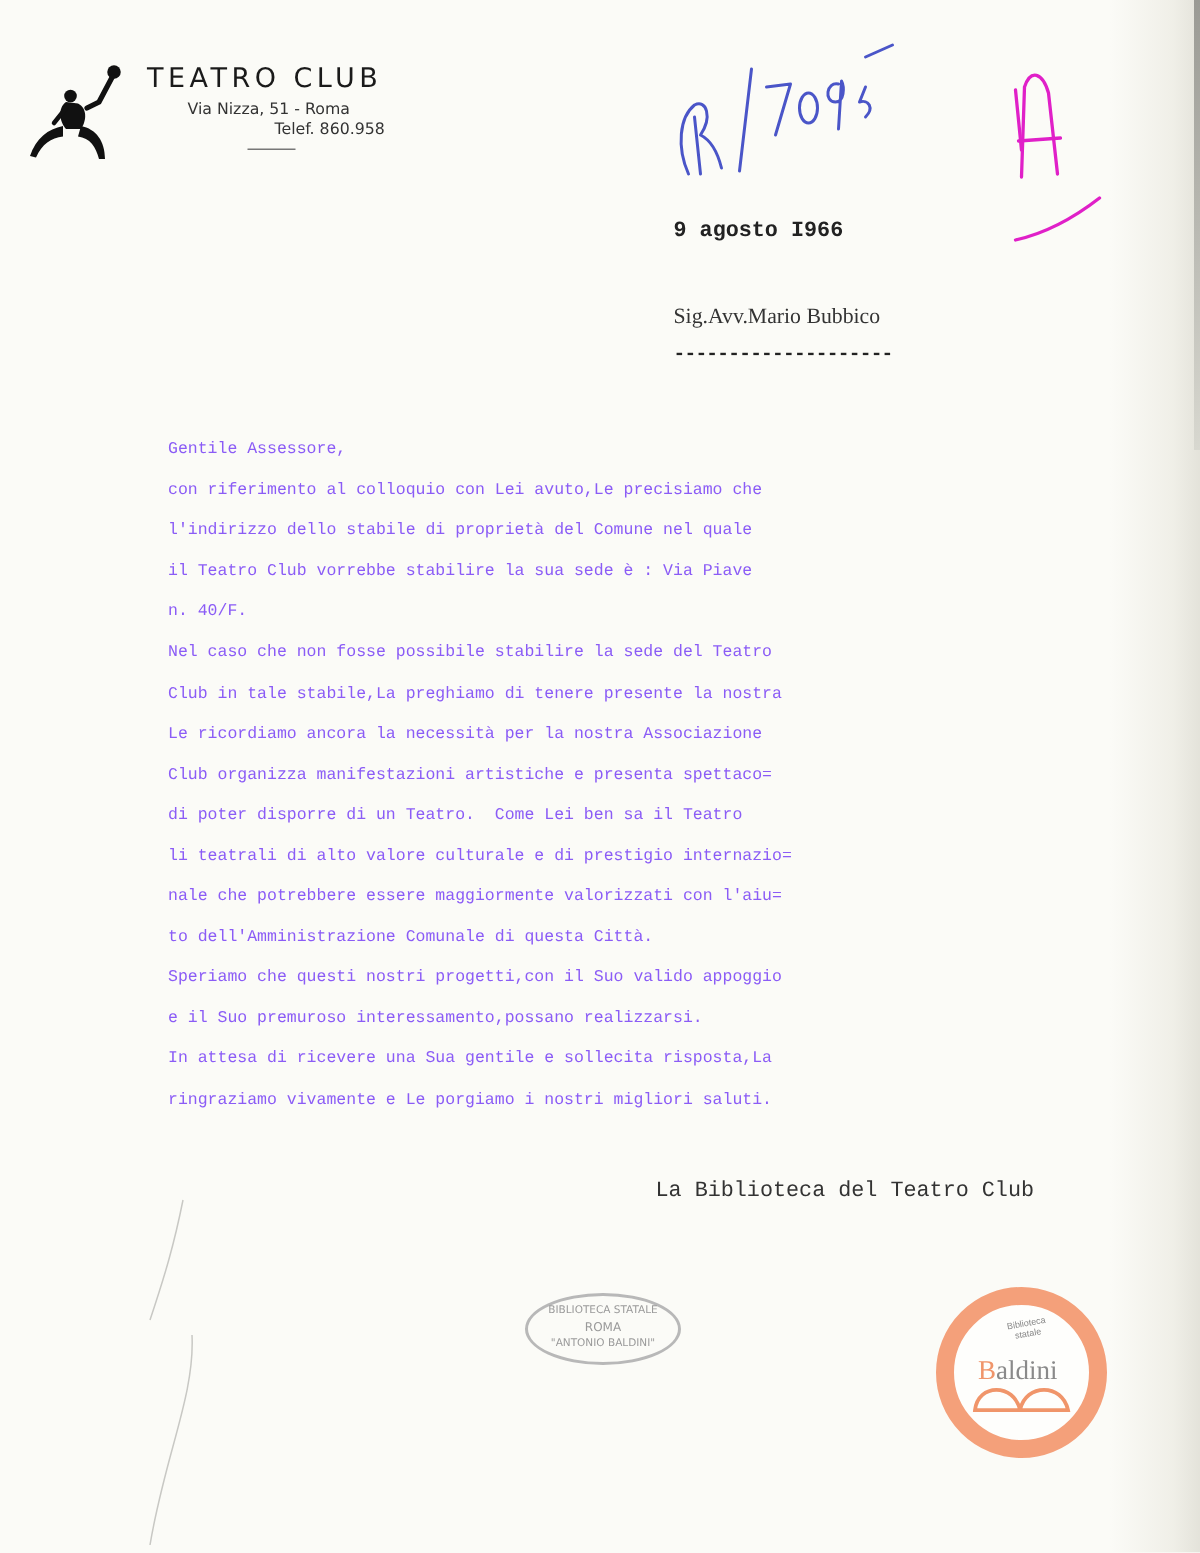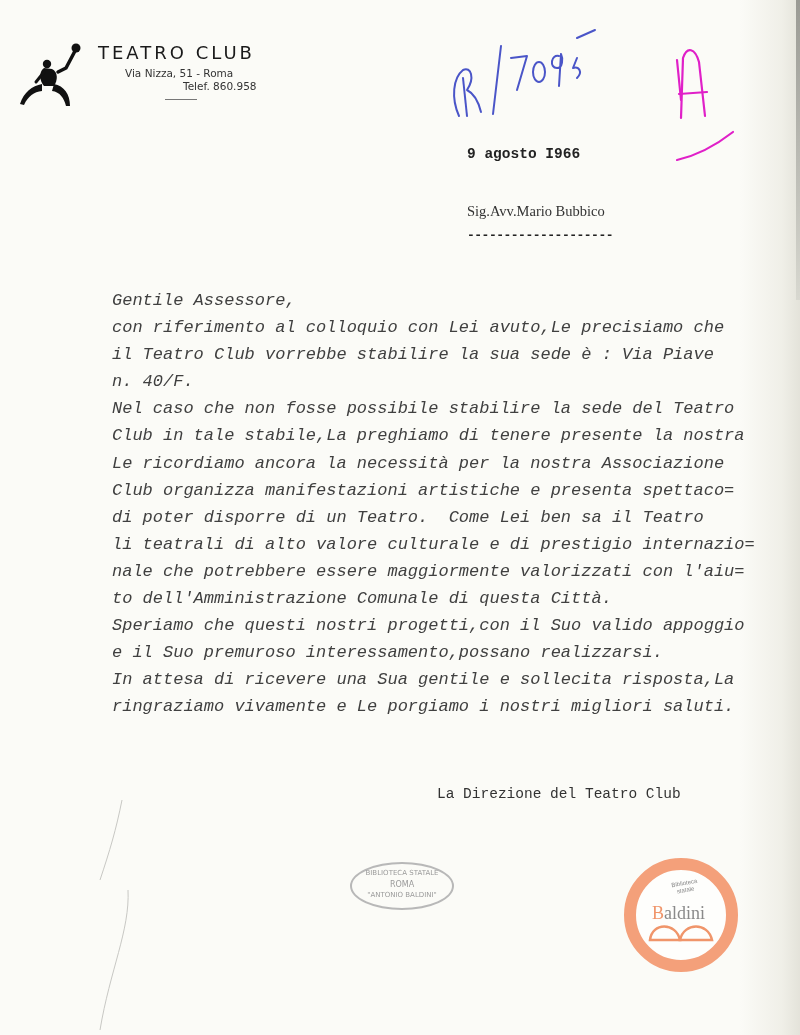--- a/index.html
+++ b/index.html
@@ -27,28 +27,28 @@
     position:absolute; font-family:"DejaVu Sans", sans-serif; font-size:10.5px; color:#333;
   }
   .lh-addr { left:125px; top:67px; }
   .lh-tel { left:145px; top:80px;margin-left:38px; }
   .lh-rule { position:absolute; left:165px; top:99px; width:32px; border-top:1px solid #777; }
 
   
   .hand-ref { position:absolute; left:445px; top:28px; width:160px; height:95px; }
   .hand-a { position:absolute; left:665px; top:38px; width:80px; height:130px; }
 
-  .typed { font-size:14.5px; white-space:pre; position:absolute;margin-left:18px; }
+  .typed { font-size:14.5px; white-space:pre; position:absolute; }
   .date { left:449px; top:146px; font-weight:bold; color:#222; }
   .recipient { left:449px; top:203px; color:#333;font-family:Liberation Serif, serif; }
   .underline { left:449px; top:228px; font-size:13px; letter-spacing:-0.5px; color:#222; font-weight:bold; }
 
   .body-lines { position:absolute; left:112px; top:287px; }
   .body-lines .line {
-    font-size:17px; line-height:27.1px; height:27.1px; white-space:pre; color:#404040;font-style:italic;
+    font-size:11px; line-height:27.1px; height:27.1px; white-space:pre; color:#8b5cf6;
   }
   .signature { position:absolute; left:437px; top:786px; font-size:14.5px; white-space:pre; color:#333; }
 
   .stamp {
     position:absolute; left:350px; top:862px; width:104px; height:48px;
     border:2px solid #b8b8b8; border-radius:50%;
     font-family:"DejaVu Sans", sans-serif; font-size:7px; color:#9a9a9a;
     text-align:center; line-height:11px; padding-top:4px; box-sizing:border-box;
   }
   .stamp .s2 { font-size:8px; }
@@ -106,36 +106,37 @@
   </g>
 </svg>
 
 <div class="typed date">9 agosto I966</div>
 <div class="typed recipient">Sig.Avv.Mario Bubbico</div>
 <div class="typed underline">--------------------</div>
 
 <div class="body-lines">
   <div class="line">Gentile Assessore,</div>
   <div class="line">con riferimento al colloquio con Lei avuto,Le precisiamo che</div>
+  <div class="line">l'indirizzo dello stabile di proprietà del Comune nel quale</div>
   <div class="line">il Teatro Club vorrebbe stabilire la sua sede è : Via Piave</div>
   <div class="line">n. 40/F.</div>
   <div class="line">Nel caso che non fosse possibile stabilire la sede del Teatro</div>
   <div class="line">Club in tale stabile,La preghiamo di tenere presente la nostra</div>
   <div class="line">Le ricordiamo ancora la necessità per la nostra Associazione</div>
   <div class="line">Club organizza manifestazioni artistiche e presenta spettaco=</div>
   <div class="line">di poter disporre di un Teatro.  Come Lei ben sa il Teatro</div>
   <div class="line">li teatrali di alto valore culturale e di prestigio internazio=</div>
   <div class="line">nale che potrebbere essere maggiormente valorizzati con l'aiu=</div>
   <div class="line">to dell'Amministrazione Comunale di questa Città.</div>
   <div class="line">Speriamo che questi nostri progetti,con il Suo valido appoggio</div>
   <div class="line">e il Suo premuroso interessamento,possano realizzarsi.</div>
   <div class="line">In attesa di ricevere una Sua gentile e sollecita risposta,La</div>
   <div class="line">ringraziamo vivamente e Le porgiamo i nostri migliori saluti.</div>
 </div>
-<div class="signature">La Direzione del Teatro Club</div>
+<div class="signature">La Biblioteca del Teatro Club</div>
 
 <svg class="scratch" viewBox="0 0 80 250">
   <g stroke="#c8c8c4" stroke-width="1" fill="none">
     <path d="M52 10 C46 40 40 60 30 90"></path>
     <path d="M58 100 C60 140 40 180 30 240"></path>
   </g>
 </svg>
 
 <div class="stamp">
   <div>BIBLIOTECA STATALE</div>

